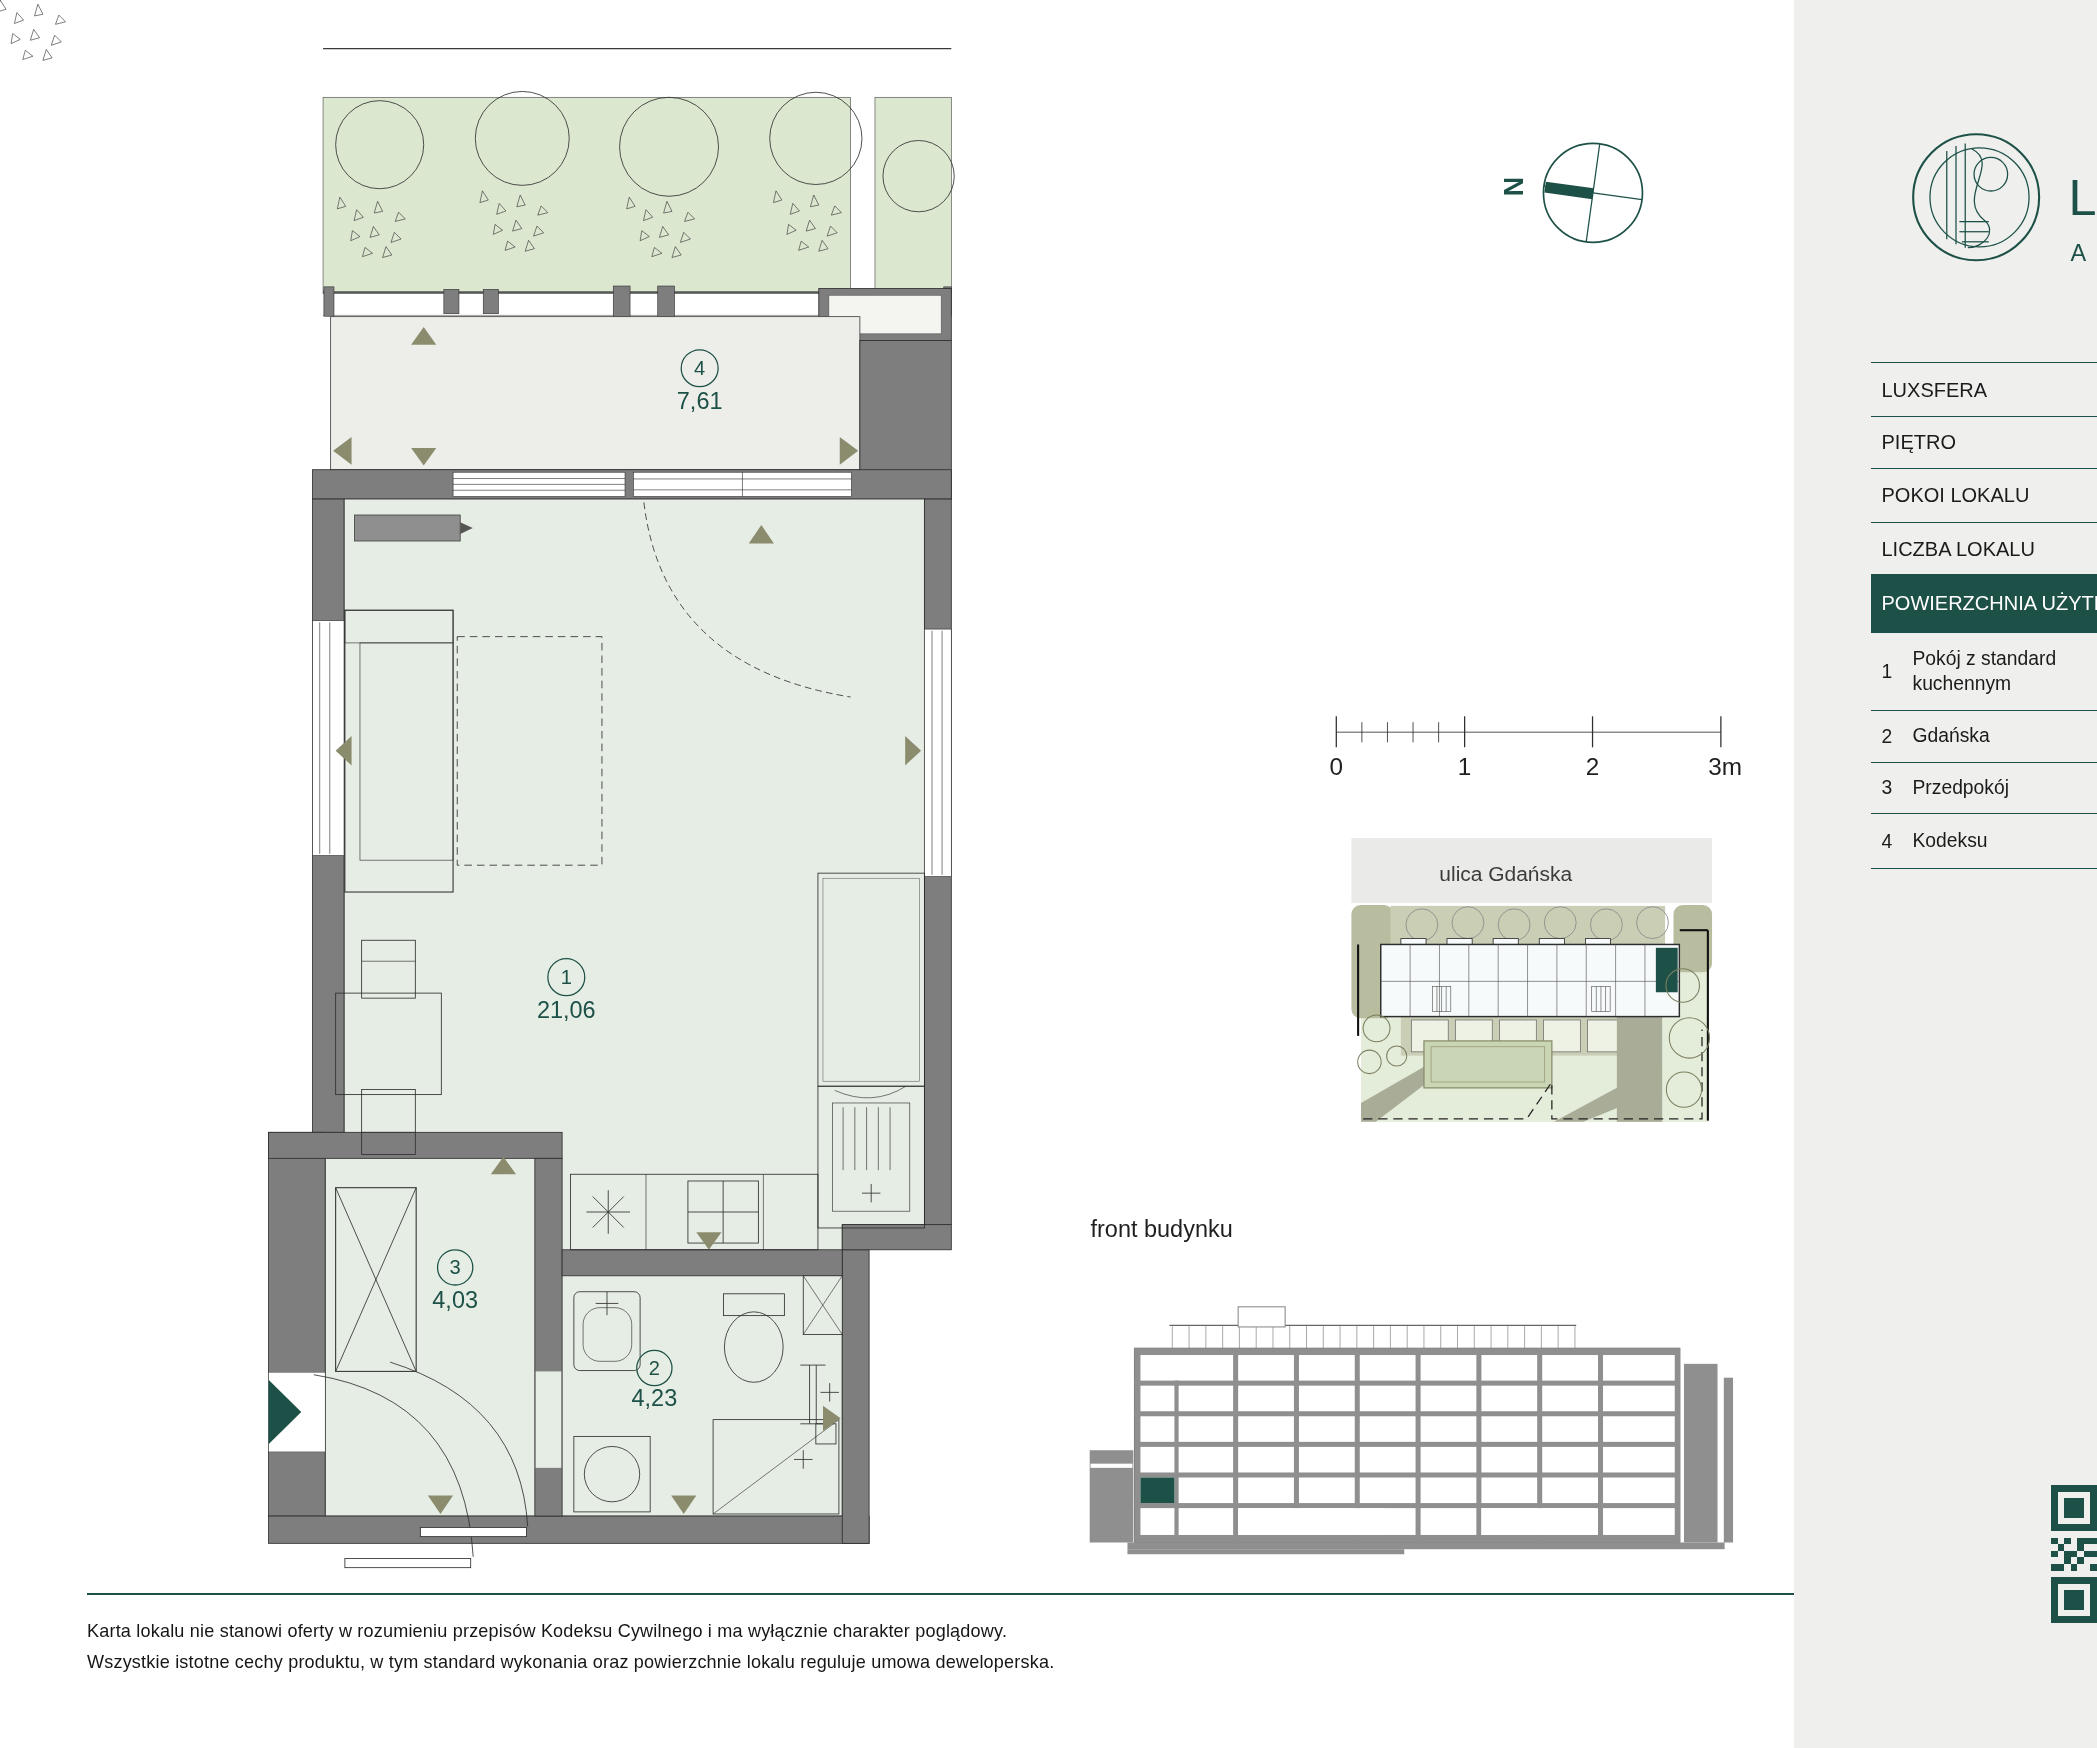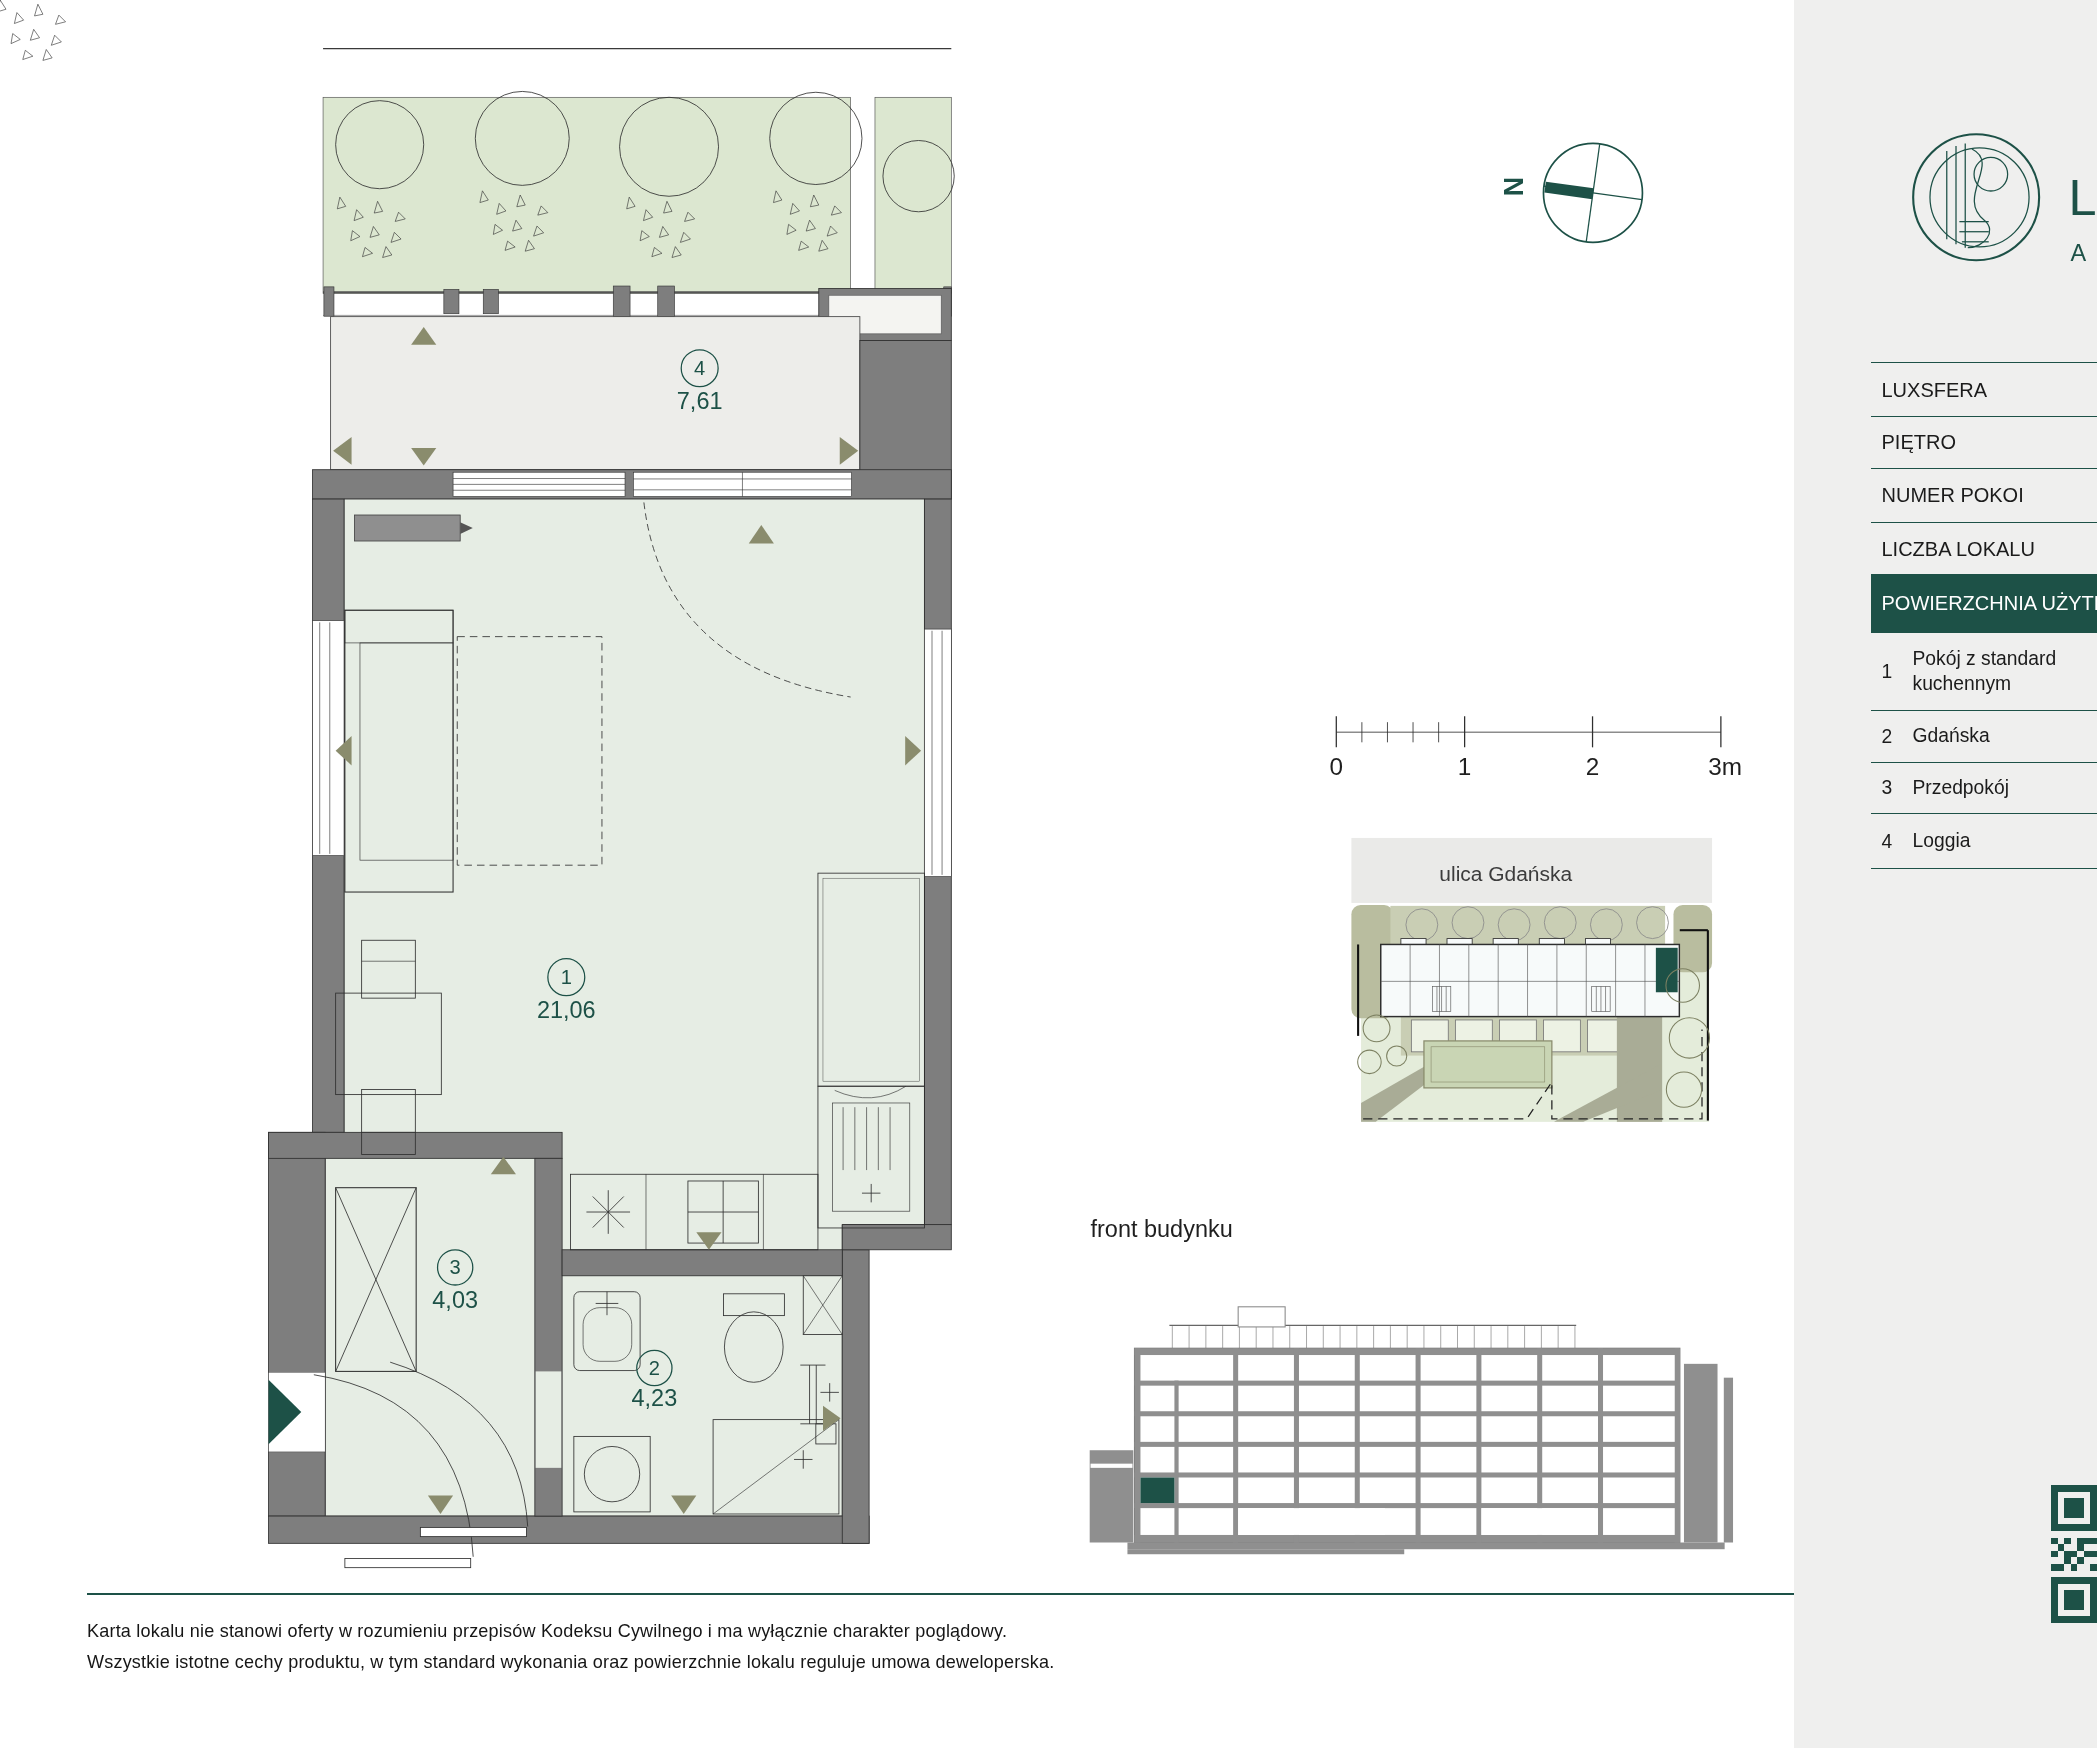--- a/index.html
+++ b/index.html
@@ -399,21 +399,21 @@
 
 <div class="abs irow" style="top:364px;height:52px">
   <span>LUXSFERA</span>
 
 </div>
 <div class="abs irow" style="top:417px;height:51px">
   <span>PIĘTRO</span>
 
 </div>
 <div class="abs irow" style="top:469px;height:53px">
-  <span>NUMER POKOI</span>
+  <span>POKOI LOKALU</span>
 
 </div>
 <div class="abs irow" style="top:524px;height:50px">
   <span>LICZBA LOKALU</span>
 
 </div>
 
 <div class="abs areabar">
   <span>POWIERZCHNIA UŻYTKOWA</span>
 
@@ -432,21 +432,21 @@
 </div>
 <div class="abs sep" style="top:762px"></div>
 <div class="abs rrow" style="top:763px;height:50px">
   <span class="rno">3</span>
   <span class="rname">Przedpokój</span>
 
 </div>
 <div class="abs sep" style="top:813px"></div>
 <div class="abs rrow" style="top:815px;height:53px">
   <span class="rno">4</span>
-  <span class="rname">Loggia</span>
+  <span class="rname">Kodeksu</span>
 
 </div>
 <div class="abs sep" style="top:868px"></div>
 
 <svg class="abs" style="left:2051px;top:1485px" width="138" height="138" viewBox="0 0 21 21" fill="#1D5147" shape-rendering="crispEdges">
     <rect x="0" y="0" width="1.02" height="1.02"></rect>
     <rect x="1" y="0" width="1.02" height="1.02"></rect>
     <rect x="2" y="0" width="1.02" height="1.02"></rect>
     <rect x="3" y="0" width="1.02" height="1.02"></rect>
     <rect x="4" y="0" width="1.02" height="1.02"></rect>

